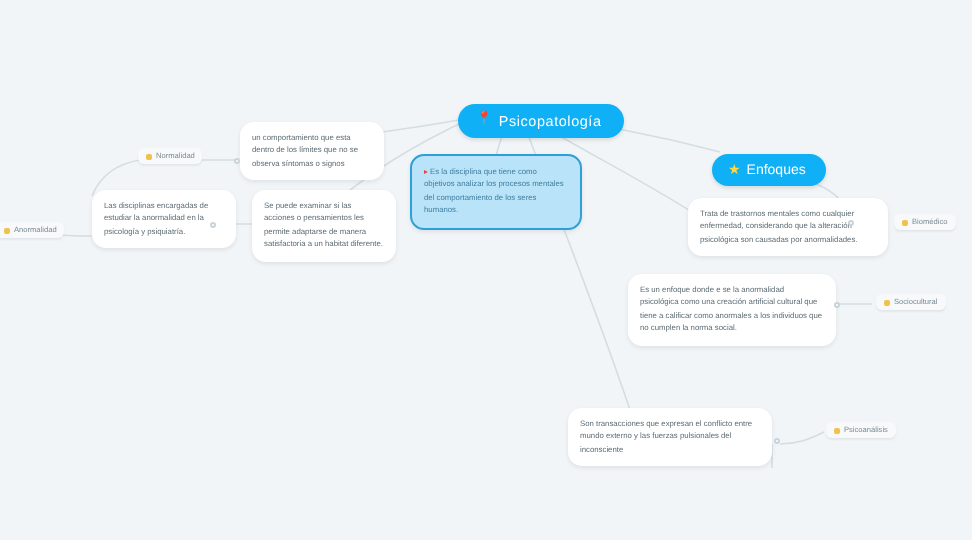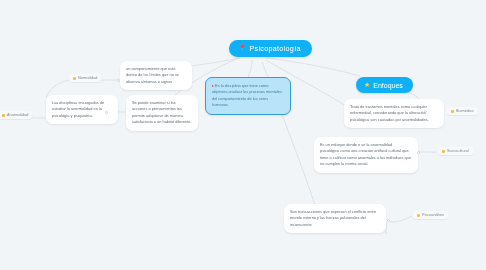--- a/index.html
+++ b/index.html
@@ -32,20 +32,21 @@
     color: #ffffff;
     border-radius: 11px;
     padding: 4px 11px 4px 9px;
     font-size: 7.2px;
     letter-spacing: .3px;
     white-space: nowrap;
     display: flex;
     align-items: center;
     gap: 3px;
     box-shadow: 0 1px 2px rgba(0,0,0,.12);
+    margin-top: 12px;
   }
   .root .glyph { font-size: 6.5px; line-height: 1; }
   .pin { color: #e8453c; }
   .star { color: #ffd83d; }
 
   
   .branch {
     background: #0fb0f5;
     color: #ffffff;
     border-radius: 10px;

